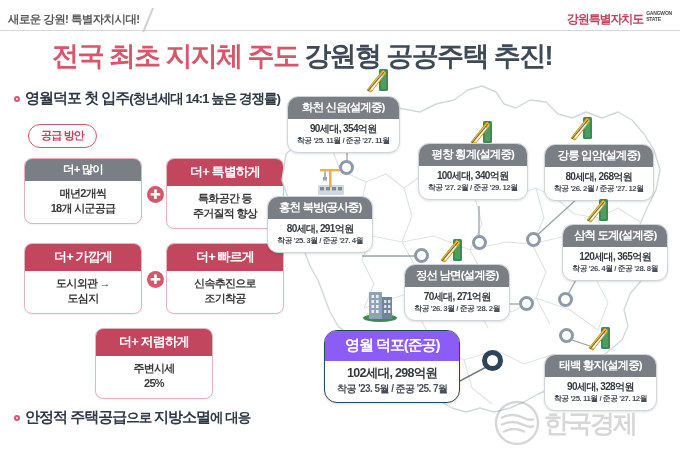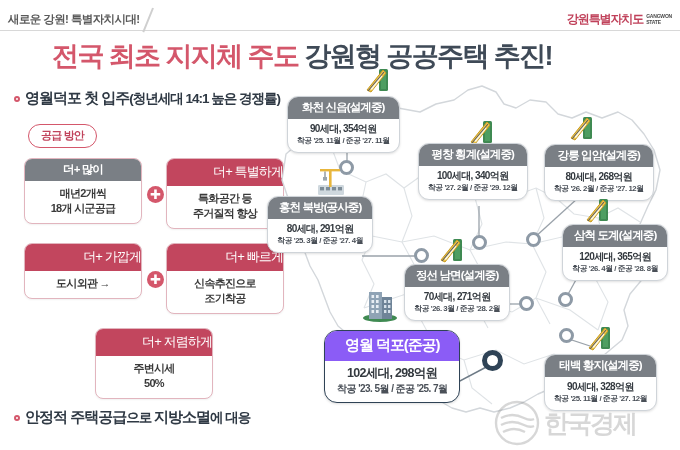--- a/index.html
+++ b/index.html
@@ -25,21 +25,21 @@
     position: absolute; left: 152px; top: 8px; width: 2px; height: 26px;
     background: #cfcfcf; transform: rotate(22deg); transform-origin: top center;
   }
   .hdr-tag {
     position: absolute; left: 8px; top: 12px;
     font-size: 11.5px; font-weight: bold; color: #5a5a5a; letter-spacing: -0.6px;
     white-space: nowrap;
   }
   .hdr-logo {
     position: absolute; right: 8px; top: 11px;
-    display: flex; align-items: center; gap: 3px;
+    display: flex; gap: 3px;
   }
   .hdr-logo-main {
     font-size: 12px; font-weight: bold; color: #c0415a; letter-spacing: -1.1px;
     white-space: nowrap;
   }
   .hdr-logo-sub {
     font-size: 5px; font-weight: bold; color: #4a4a4a; line-height: 1.15;
     letter-spacing: -0.2px; text-align: left;
   }
 
@@ -74,22 +74,22 @@
     font-size: 11px; font-weight: bold; color: #c1445c; letter-spacing: -0.8px;
     background: #fff; white-space: nowrap;
   }
 
   .card {
     position: absolute; width: 118px; border-radius: 8px;
     background: #ffffff; border: 1.3px solid #e2b5be; overflow: hidden;
     box-shadow: 0 1px 2px rgba(0,0,0,0.06);
   }
   .card-hd {
-    background: #c2465e; color: #ffffff; text-align: right;
-    font-size: 13px; font-weight: normal; letter-spacing: -0.9px;
+    background: #c2465e; color: #ffffff; text-align: center;
+    font-size: 13px; font-weight: bold; letter-spacing: -0.9px;
     padding: 4px 0 5px; white-space: nowrap;
   }
   .card-bd {
     text-align: center; padding: 5px 2px 7px;
     font-size: 11px; font-weight: bold; color: #3a3a3a;
     letter-spacing: -0.7px; line-height: 1.38; white-space: nowrap;
   }
   #card-1 { left: 24px;  top: 158px; }
   #card-2 { left: 166px; top: 158px; }
   #card-3 { left: 24px;  top: 243px; }
@@ -198,36 +198,37 @@
     <div class="card-bd">
       <div>특화공간 등</div>
       <div>주거질적 향상</div>
     </div>
   </div>
 
   <div class="card" id="card-3">
     <div class="card-hd">더+ 가깝게</div>
     <div class="card-bd">
       <div>도시외관 →</div>
+      <div>도심지</div>
     </div>
   </div>
 
   <div class="card" id="card-4">
     <div class="card-hd">더+ 빠르게</div>
     <div class="card-bd">
       <div>신속추진으로</div>
       <div>조기착공</div>
     </div>
   </div>
 
   <div class="card" id="card-5">
     <div class="card-hd">더+ 저렴하게</div>
     <div class="card-bd">
       <div>주변시세</div>
-      <div>50%</div>
+      <div>25%</div>
     </div>
   </div>
 
   <div class="plus" id="plus-1">✚</div>
   <div class="plus" id="plus-2">✚</div>
 
   <div class="bullet-head" id="closing-line">
     <span class="bullet-dot"></span>
     <span><span class="bullet-strong">안정적 주택공급</span><span class="bullet-norm">으로 </span><span class="bullet-strong">지방소멸</span><span class="bullet-norm">에 대응</span></span>
   </div>

